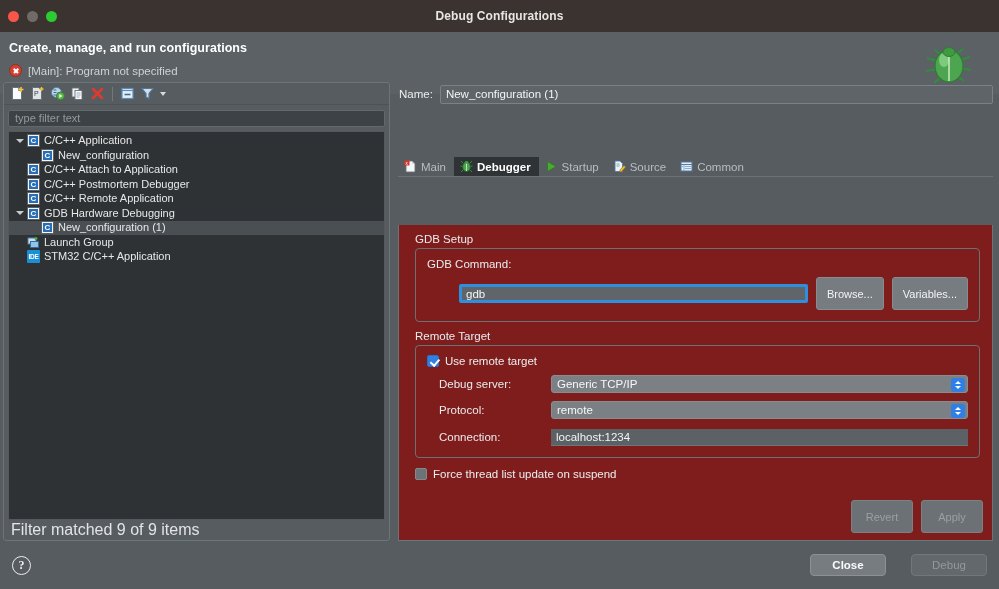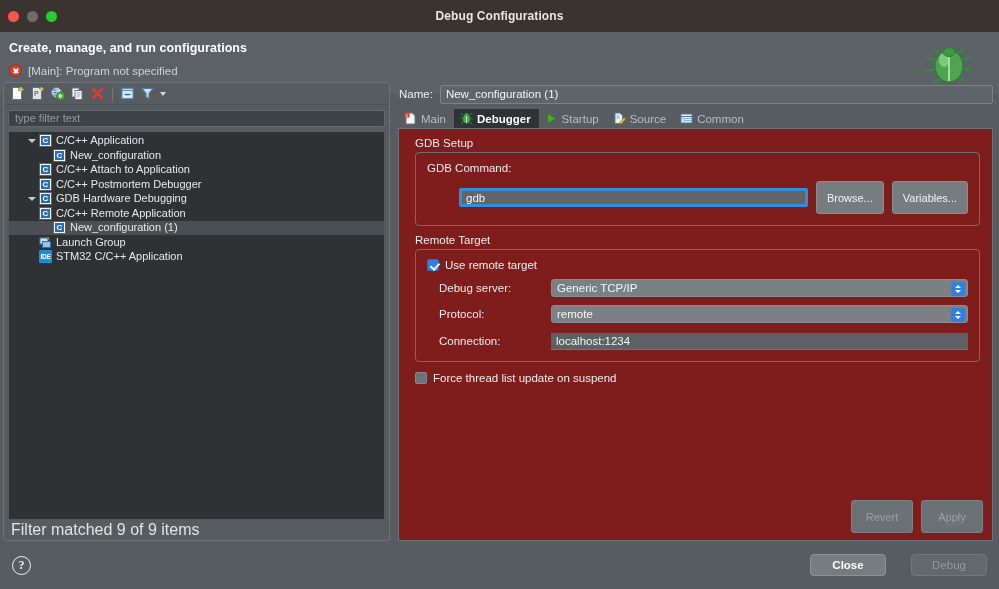--- a/index.html
+++ b/index.html
@@ -106,21 +106,21 @@
   .tree {
     flex: 1; margin: 0 4px;
     background: #2e3235;
     border: 1px solid #55595c;
     overflow: hidden;
     padding-top: 2px;
   }
   .tree-row {
     height: 14.5px; display: flex; align-items: center;
     font-size: 11px; color: #e6e8e9;
-    padding-left: 16px; white-space: nowrap;
+    padding-left: 4px; white-space: nowrap;
   }
   .tree-row.selected { background: #4a4f53; }
   .twisty {
     width: 14px; flex: none; display: flex;
     align-items: center; justify-content: center;
   }
   .twisty.open::before {
     content: ""; display: block;
     width: 0; height: 0;
     border-left: 4px solid transparent; border-right: 4px solid transparent;
@@ -147,21 +147,21 @@
   .tree-label { line-height: 13px; }
 
   .status-row {
     height: 20px; display: flex; align-items: center;
     padding-left: 7px; font-size: 16px; color: #e2e4e6;
   }
 
   
   .right-panel {
     flex: 1; margin: 0 3px 0 4px;
-    display: flex; flex-direction: column;
+    display: flex; flex-direction: column; gap: 48px;
   }
   .name-row {
     display: flex; align-items: center; gap: 7px;
     padding: 2px 3px 0 5px; height: 22px;
   }
   .name-label { font-size: 11.5px; color: #eceeef; }
   .name-input {
     flex: 1; height: 19px;
     background: #5e6468; border: 1px solid #7b8286; border-radius: 2px;
     color: #f2f4f5; font-size: 11.5px; padding: 0 5px;
@@ -413,28 +413,28 @@
           <span class="twisty"></span>
           <span class="ic ic-c"></span>
           <span class="tree-label">C/C++ Attach to Application</span>
         </div>
         <div class="tree-row">
           <span class="twisty"></span>
           <span class="ic ic-c"></span>
           <span class="tree-label">C/C++ Postmortem Debugger</span>
         </div>
         <div class="tree-row">
+          <span class="twisty"></span>
+          <span class="ic ic-c"></span>
+          <span class="tree-label">C/C++ Remote Application</span>
+        </div>
+        <div class="tree-row">
           <span class="twisty open"></span>
           <span class="ic ic-c"></span>
           <span class="tree-label">GDB Hardware Debugging</span>
-        </div>
-        <div class="tree-row">
-          <span class="twisty"></span>
-          <span class="ic ic-c"></span>
-          <span class="tree-label">C/C++ Remote Application</span>
         </div>
         <div class="tree-row selected">
           <span class="indent"></span>
           <span class="twisty"></span>
           <span class="ic ic-c"></span>
           <span class="tree-label">New_configuration (1)</span>
         </div>
         <div class="tree-row">
           <span class="twisty"></span>
           <span class="ic"><svg width="13" height="13" viewBox="0 0 13 13">

